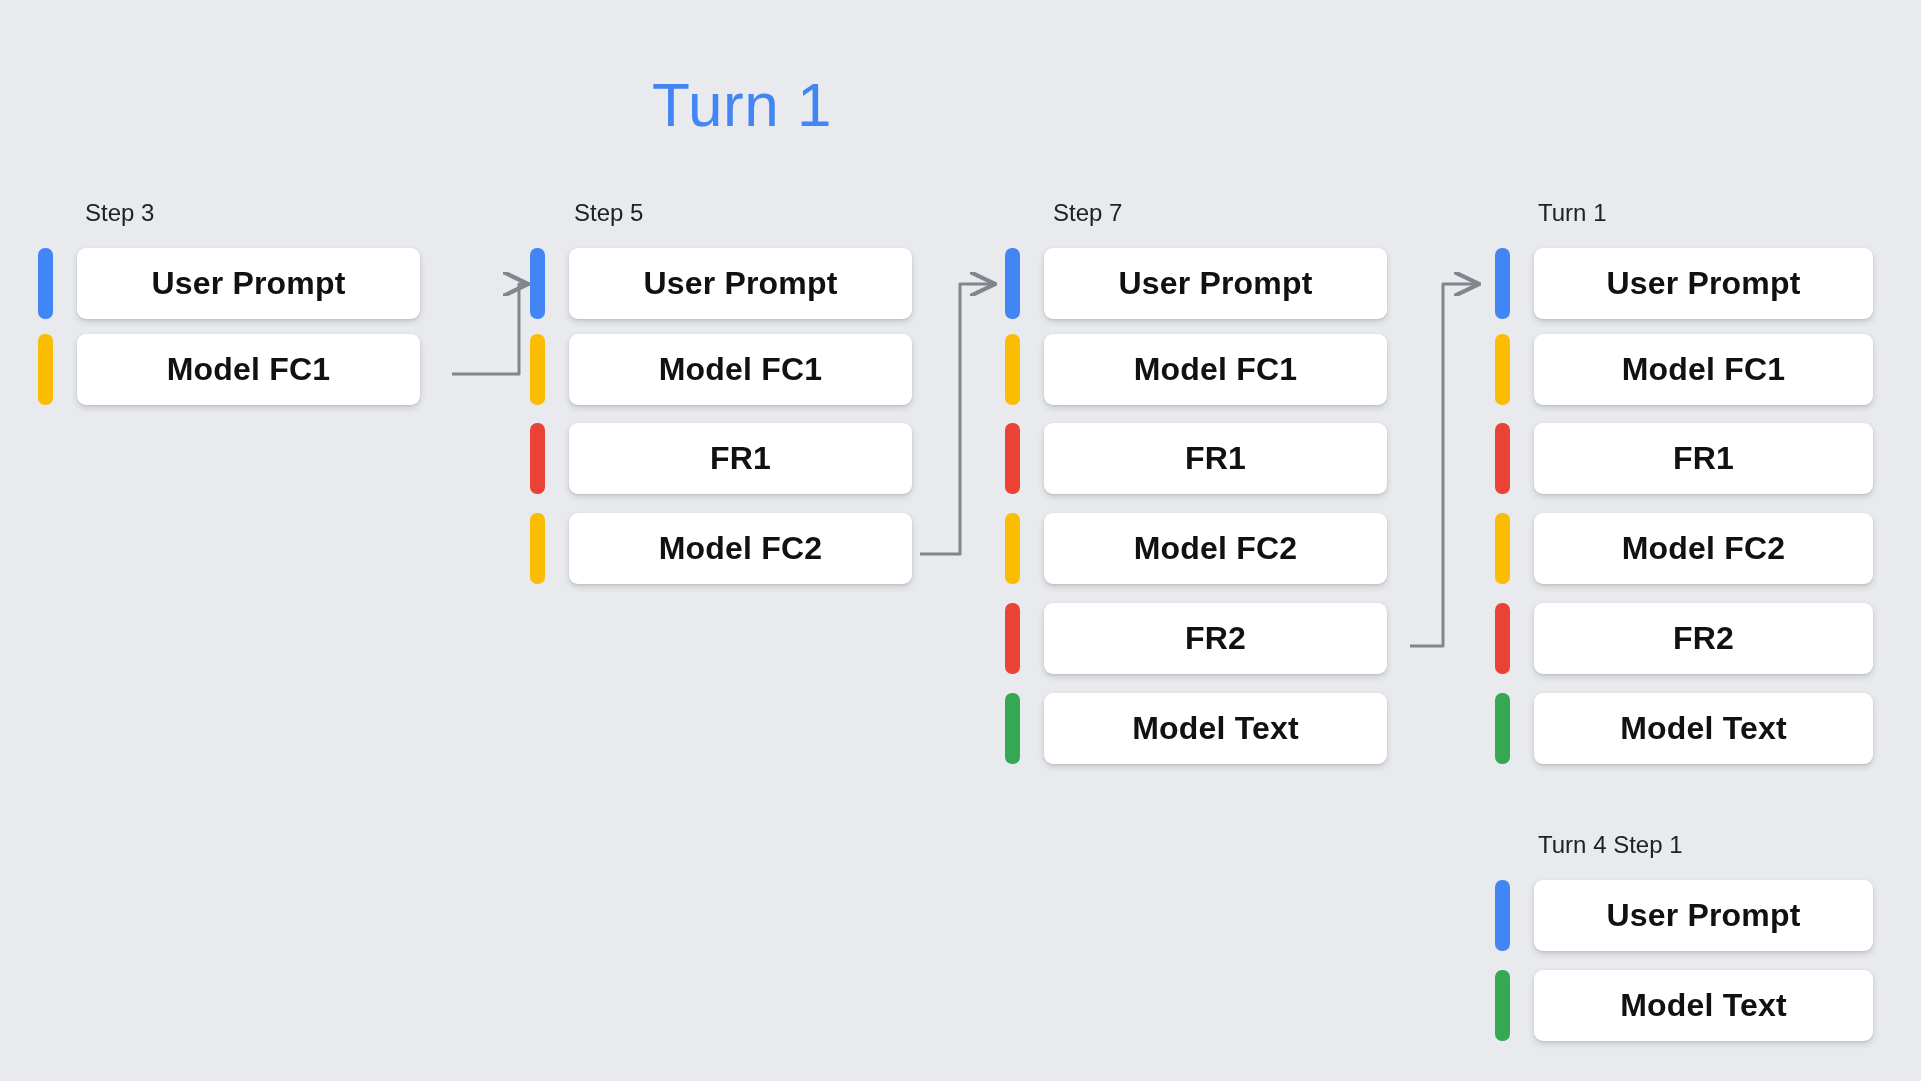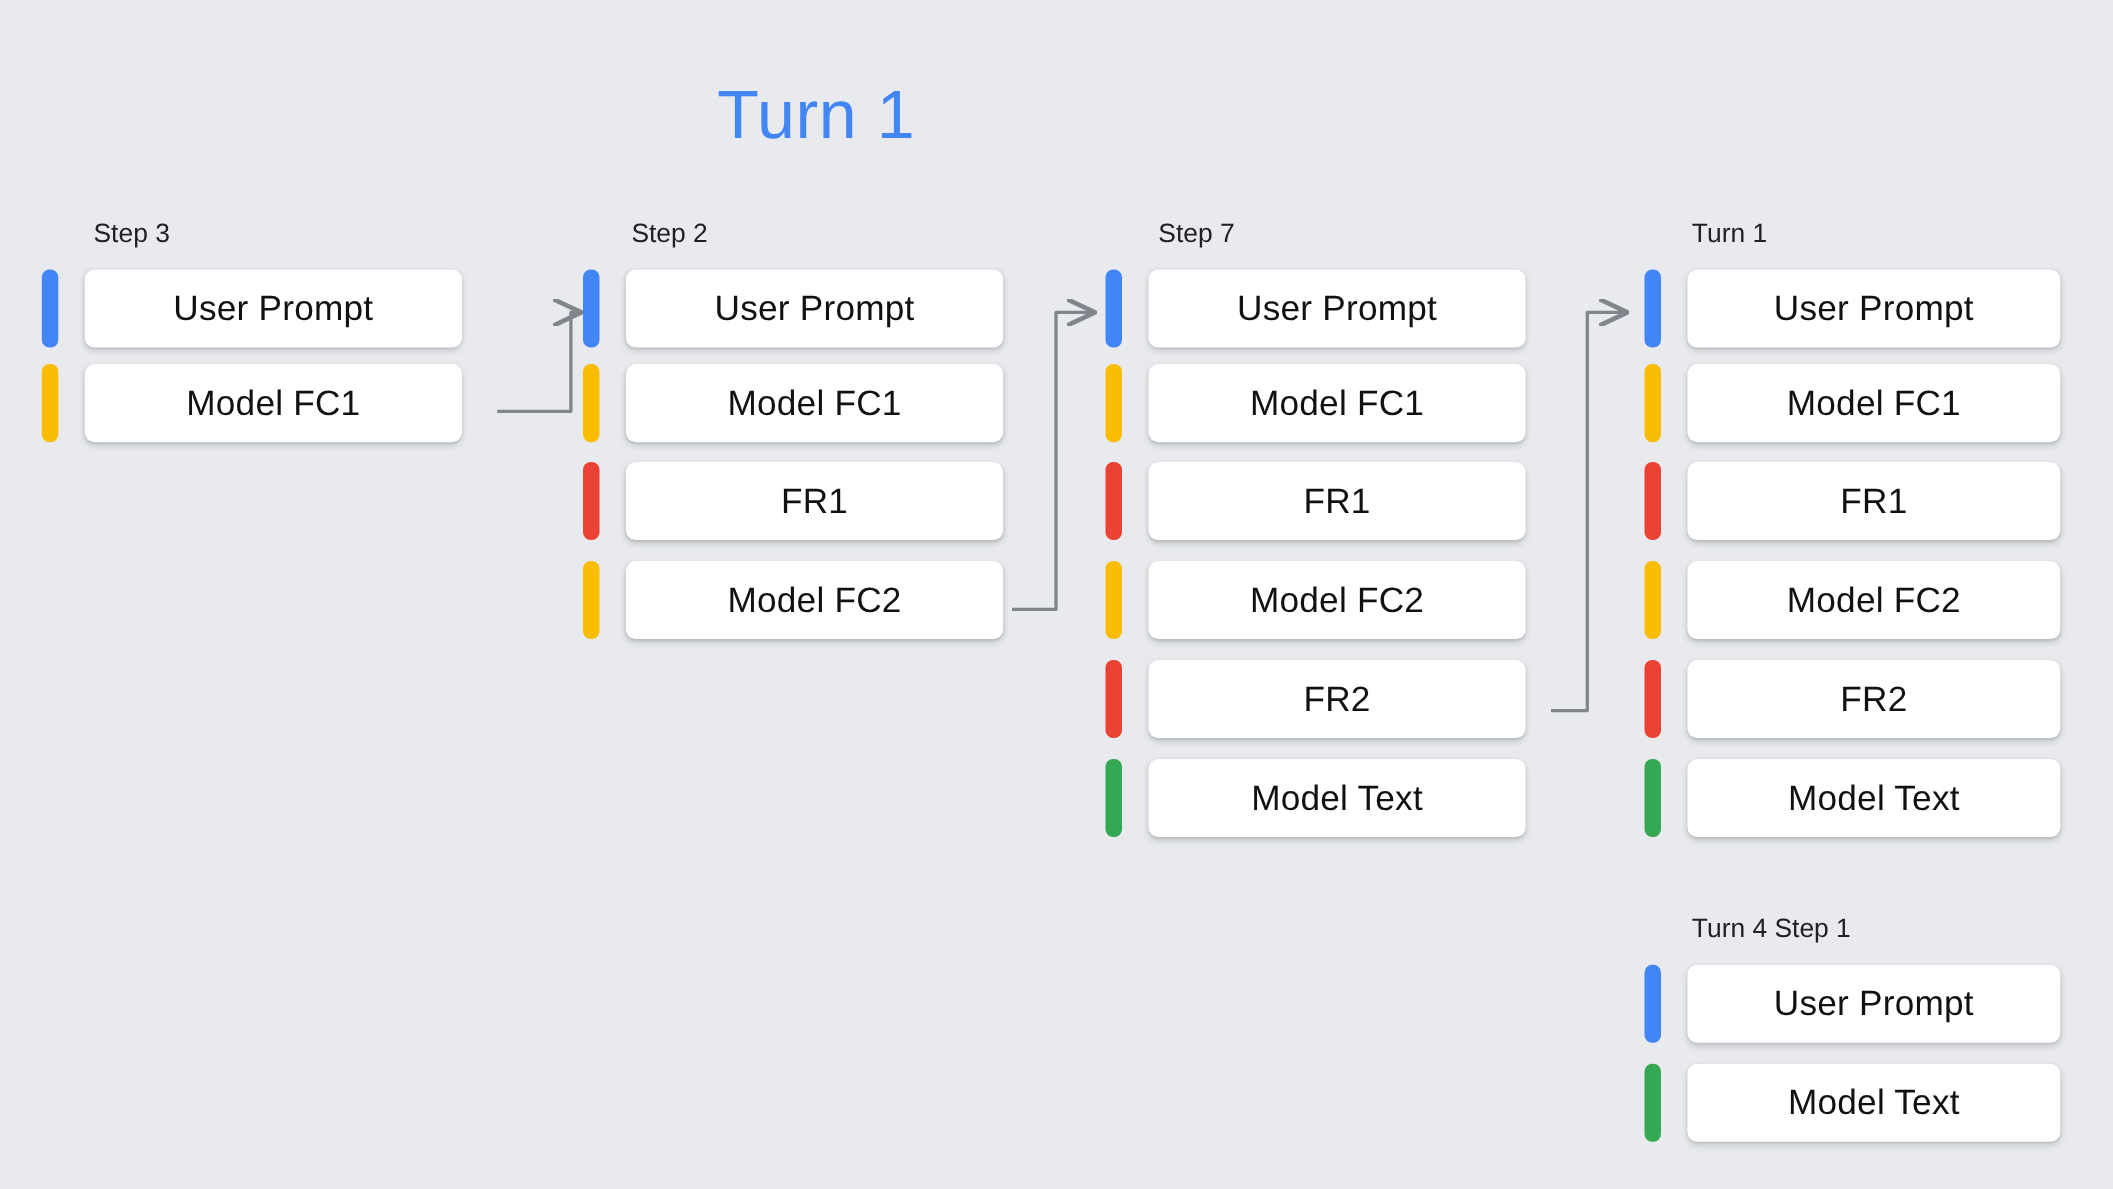--- a/index.html
+++ b/index.html
@@ -40,21 +40,22 @@
     font-size: 24px;
     color: #202124;
     white-space: nowrap;
     line-height: 1;
   }
   .row {
     position: absolute;
     left: 0;
     height: 77px;
     display: flex;
-    align-items: center;
+    align-items: flex-end;
+    font-weight: bold;
   }
   .bar {
     width: 15px;
     height: 71px;
     border-radius: 7px;
     flex: 0 0 auto;
   }
   .bar.blue   { background: #4285f4; }
   .bar.yellow { background: #fbbc04; }
   .bar.red    { background: #ea4335; }
@@ -106,21 +107,21 @@
       <div class="bar blue"></div>
       <div class="card" style="width:343px;">User Prompt</div>
     </div>
     <div class="row" style="top:127px;">
       <div class="bar yellow"></div>
       <div class="card" style="width:343px;">Model FC1</div>
     </div>
   </div>
 
   <div class="column" style="left:530px; top:185px; width:420px;">
-    <div class="col-label" style="left:44px; top:0px;">Step 2</div>
+    <div class="col-label" style="left:44px; top:0px;">Step 5</div>
     <div class="row" style="top:41px;">
       <div class="bar blue"></div>
       <div class="card" style="width:343px;">User Prompt</div>
     </div>
     <div class="row" style="top:127px;">
       <div class="bar yellow"></div>
       <div class="card" style="width:343px;">Model FC1</div>
     </div>
     <div class="row" style="top:216px;">
       <div class="bar red"></div>

